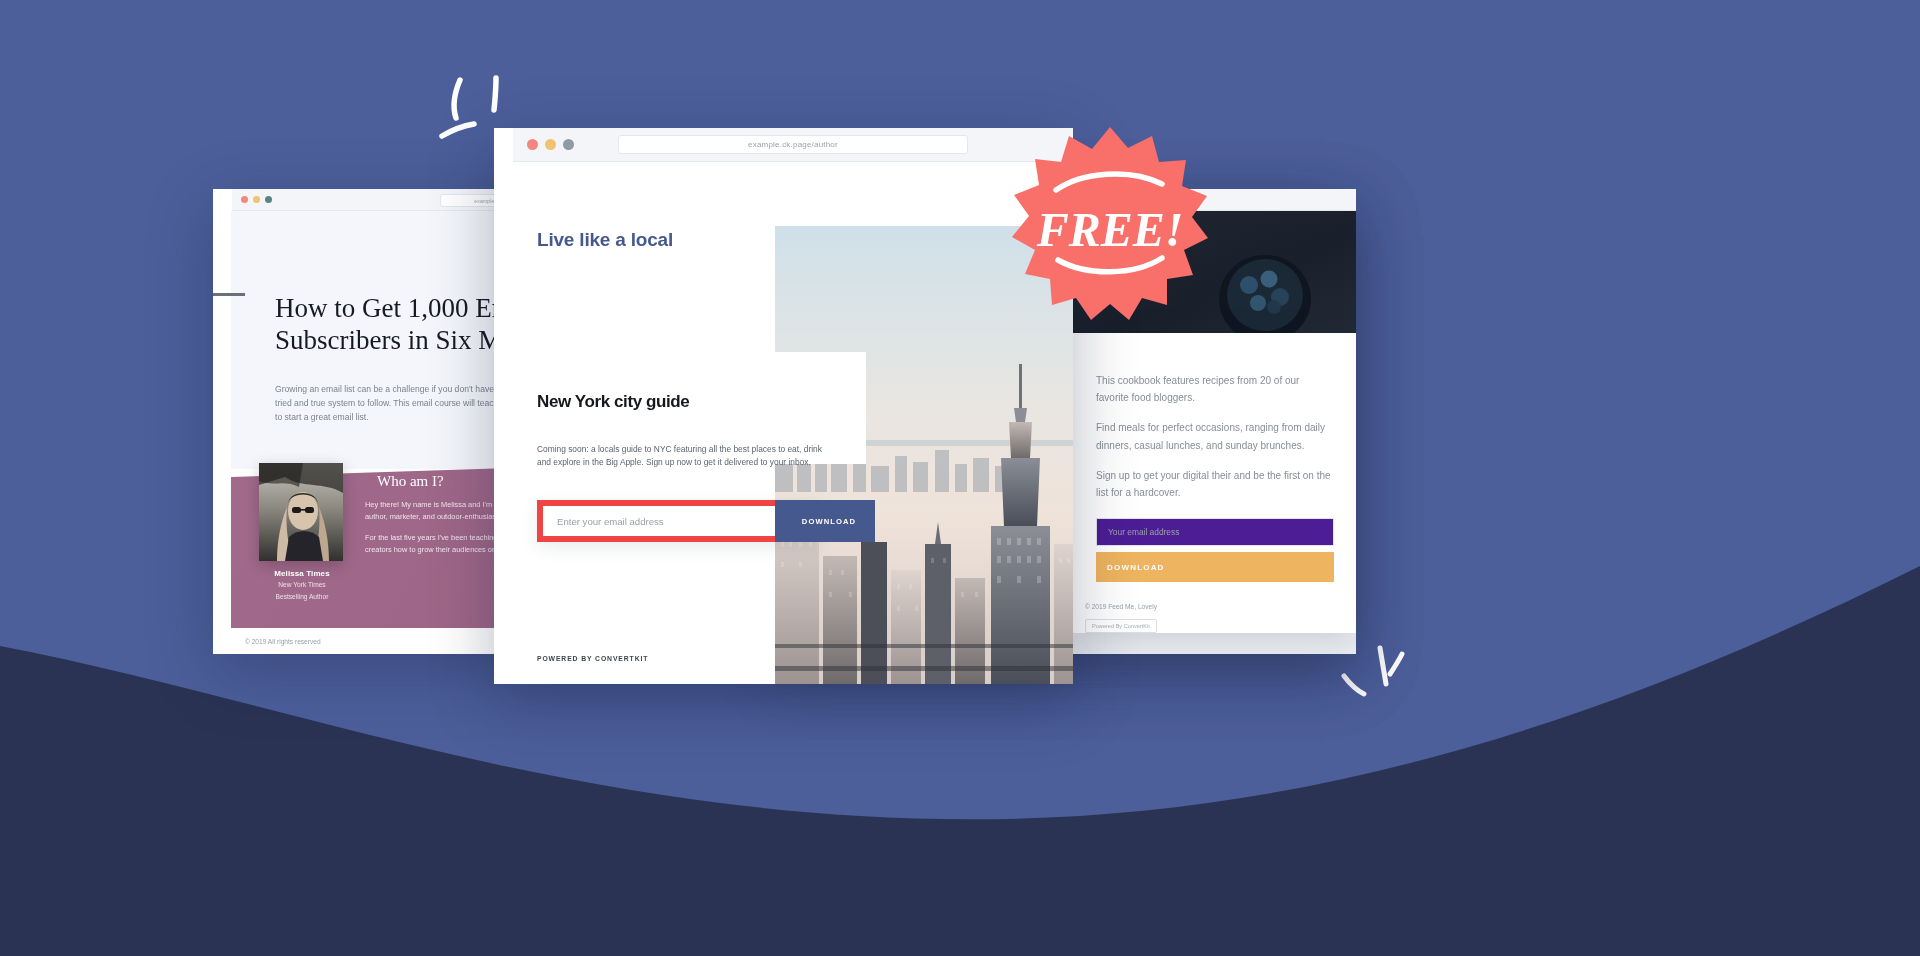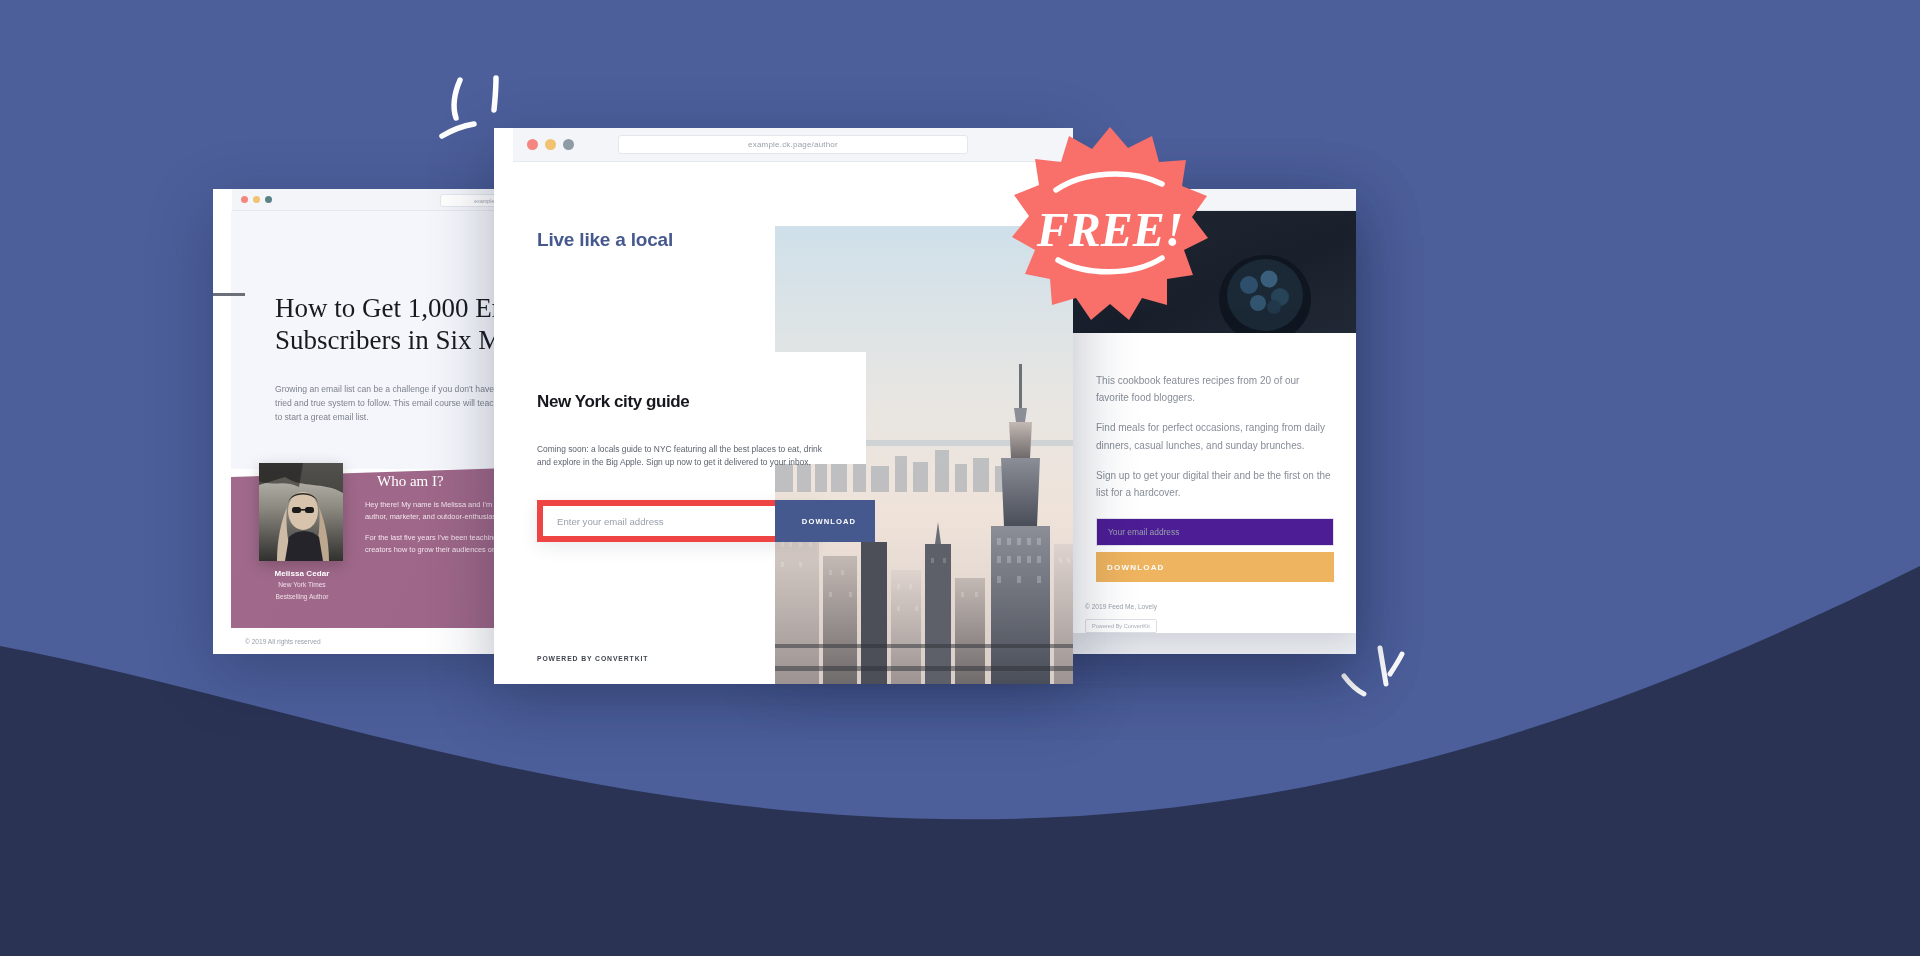--- a/index.html
+++ b/index.html
@@ -282,21 +282,21 @@
           <path d="M28,44 C26,64 30,86 34,98 L18,98 C18,78 22,58 28,44 Z" fill="#cdbba6"></path>
           <path d="M60,44 C62,66 58,86 54,98 L70,98 C70,78 66,58 60,44 Z" fill="#bda88f"></path>
           <rect x="33" y="44" width="9" height="6" rx="2.5" fill="#1c1b1a"></rect>
           <rect x="46" y="44" width="9" height="6" rx="2.5" fill="#1c1b1a"></rect>
           <rect x="41.5" y="46" width="5" height="1.6" fill="#1c1b1a"></rect>
           <path d="M30,74 C38,66 52,66 60,74 L64,98 L26,98 Z" fill="#25242a"></path>
         </svg>
       </div>
 
       <div class="author-meta">
-        <div class="author-name">Melissa Cedar</div>
+        <div class="author-name">Melissa Times</div>
         <div class="author-sub">New York Times</div>
         <div class="author-sub">Bestselling Author</div>
       </div>
 
       <div class="who-title">Who am I?</div>
       <p class="who-p who-p1">Hey there! My name is Melissa and I'm an author, marketer, and outdoor-enthusiast.</p>
       <p class="who-p who-p2">For the last five years I've been teaching creators how to grow their audiences online.</p>
 
       <div class="left-footer">© 2019 All rights reserved</div>
     </div>

